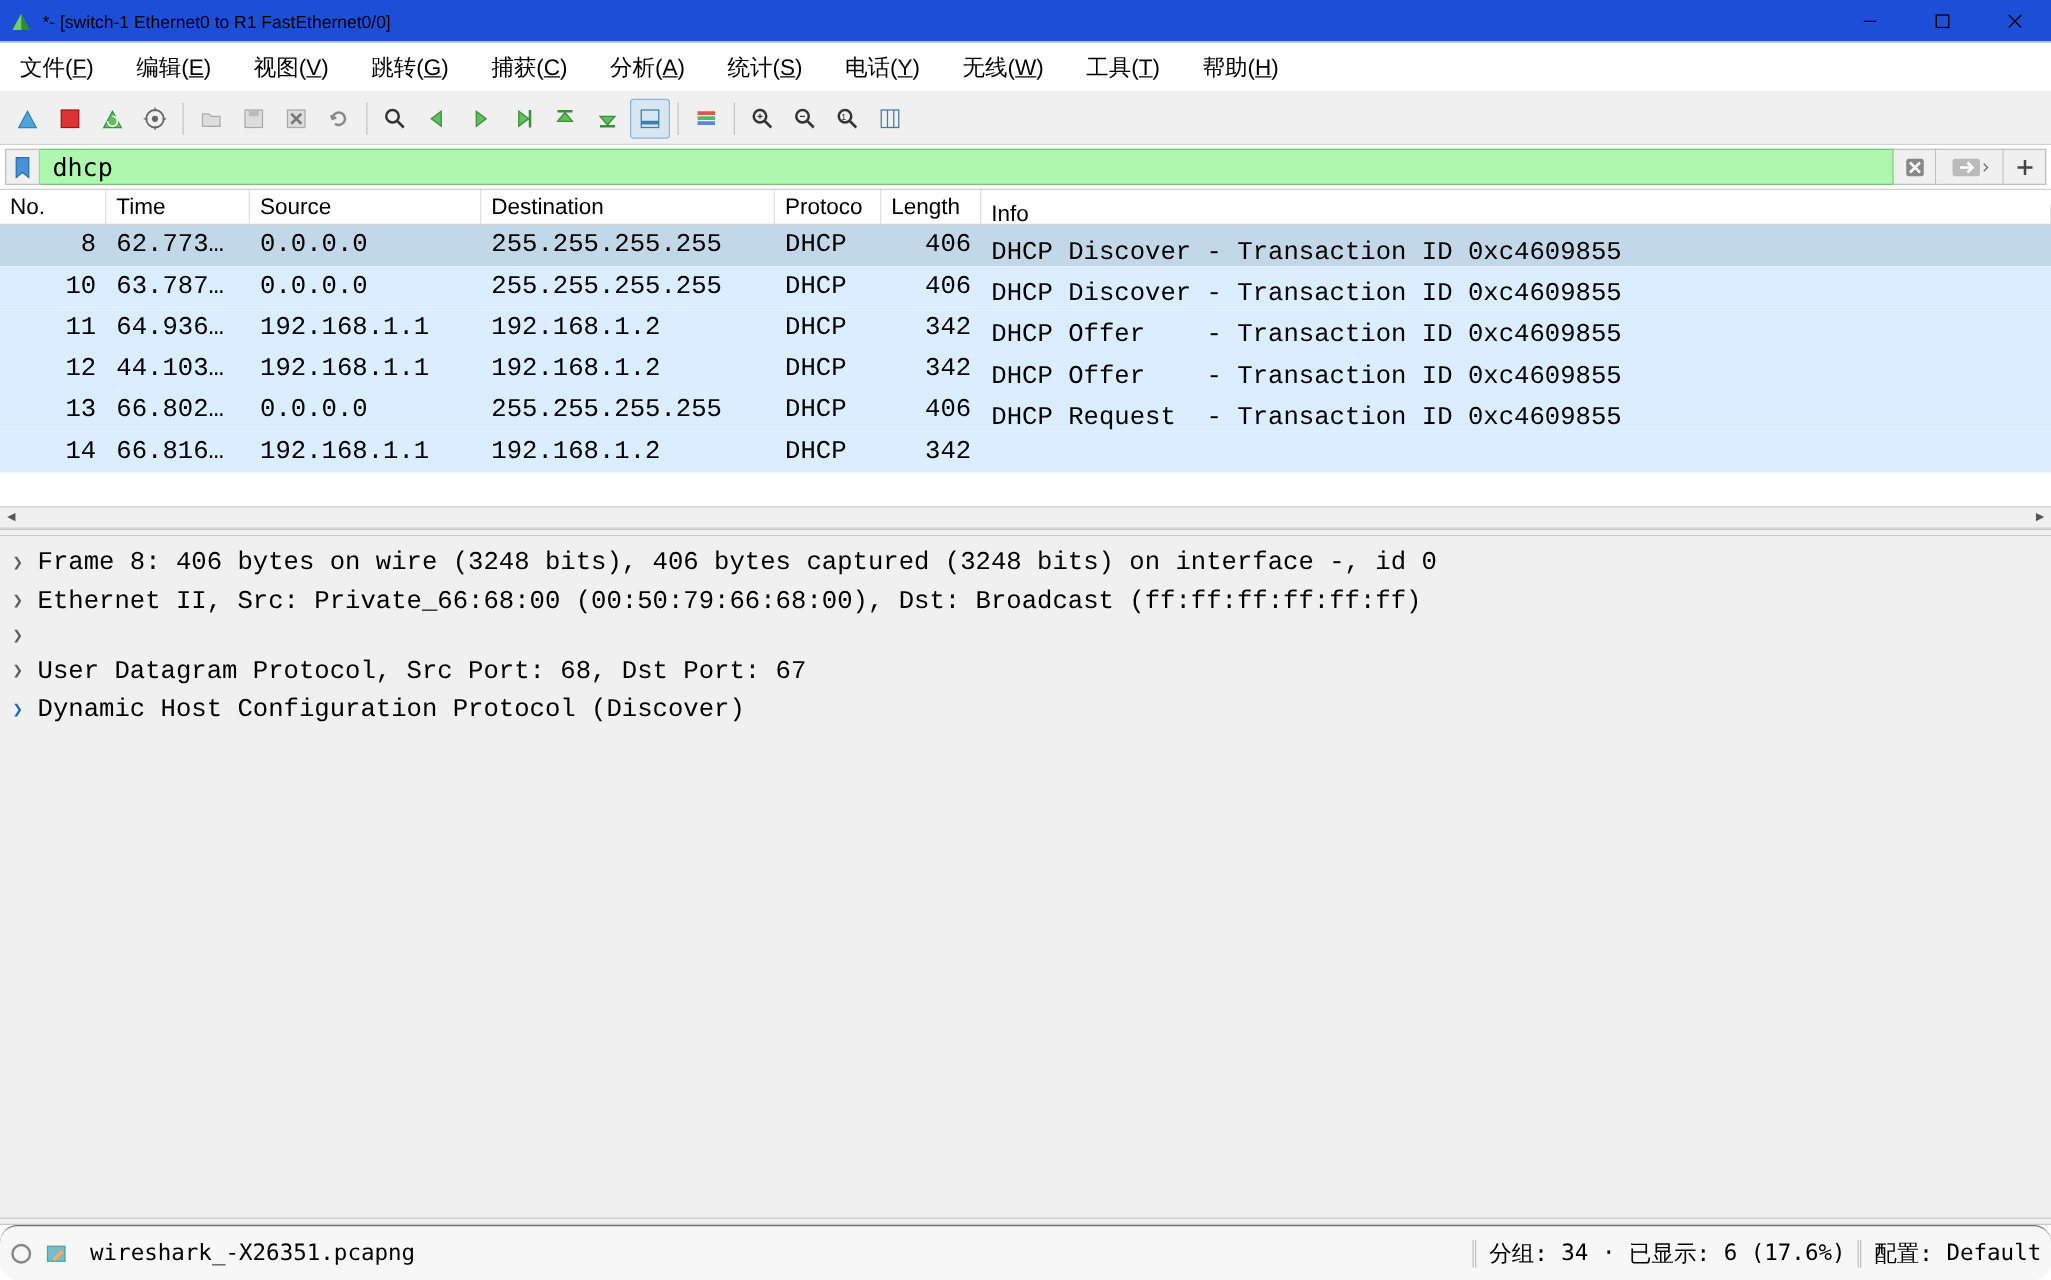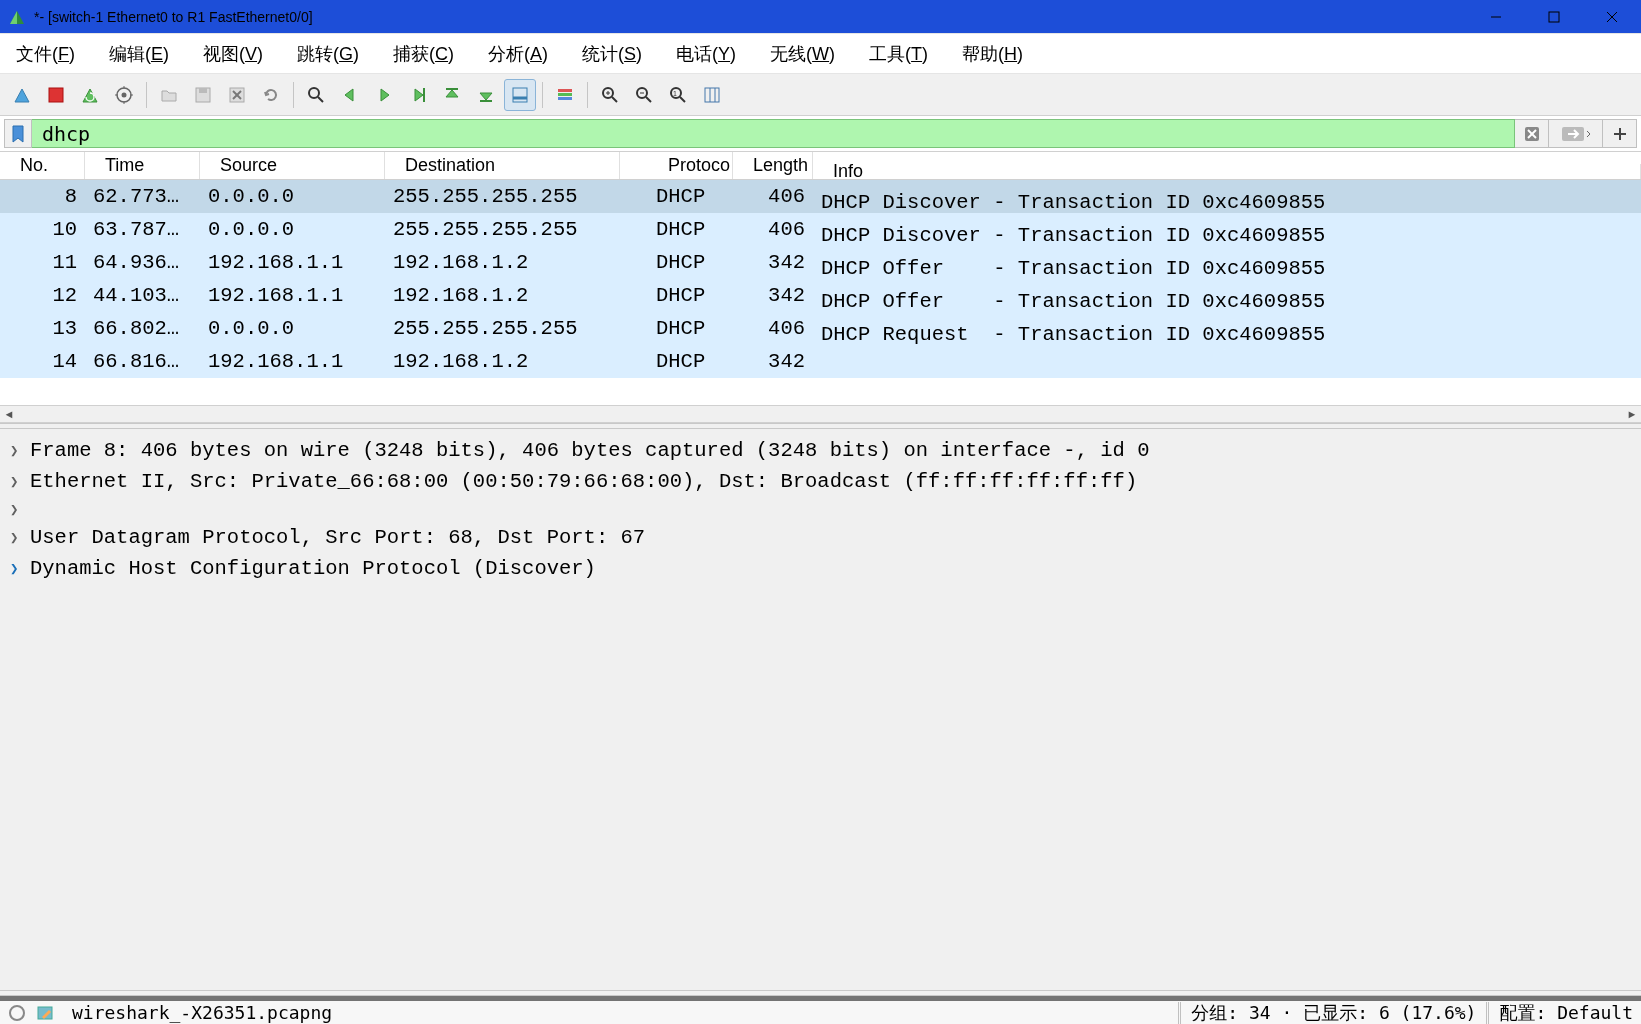--- a/index.html
+++ b/index.html
@@ -93,21 +93,21 @@
 }
 .filter-apply { width: 54px; }
 .packet-headers {
   height: 28px;
   background: #fff;
   border-bottom: 1px solid #d0d0d0;
   display: flex;
   font-size: 18px;
 }
 .ph-col {
-  padding: 2px 20px;
+  padding: 2px 8px;
   border-right: 1px solid #e0e0e0;
   display: flex; align-items: center;
   overflow: hidden; white-space: nowrap;
 }
 .packet-list {
   height: 225px;
   overflow: hidden;
   font-family: Consolas, "Courier New", monospace;
   font-size: 20.5px;
   position: relative;
@@ -150,37 +150,38 @@
   padding: 4px 10px;
   white-space: nowrap;
 }
 .detail-row .exp {
   width: 20px;
   color: #606060;
   font-size: 14px;
 }
 .detail-row.current .exp { color: #1a6fb8; }
 .statusbar {
-  height: 28px;
-  border-top: 5px solid #737373;
+  height: 44px;
+  border-top: 1px solid #737373;
   background: #f7f7f7;
   display: flex;
   align-items: center;
   font-family: Consolas, monospace;
   font-size: 18px;
   padding: 0 8px;
+  border-radius: 14px;
 }
 .status-sep { width: 1px; height: 22px; background: #c0c0c0; margin: 0 10px; }
 .status-sep.dbl { width: 3px; border-left:1px solid #c0c0c0; border-right:1px solid #c0c0c0; background:transparent; }
 svg { display: block; }
 .c-no { width: 85px; text-align: right; }
 .c-time { width: 115px; }
 .c-src { width: 185px; }
 .c-dst { width: 235px; }
-.c-proto { width: 85px; margin-left: 28px; }
+.c-proto { width: 85px; }
 .c-len { width: 80px; text-align: right; }
 .c-info { flex: 1; margin-top: 12px; }
 </style>
 </head>
 <body>
 
 <div class="titlebar">
   <span class="app-icon">
     <svg viewBox="0 0 18 18">
         <path d="M2 16 L9 3 L16 16 Z" fill="#2e8b3d"></path>

